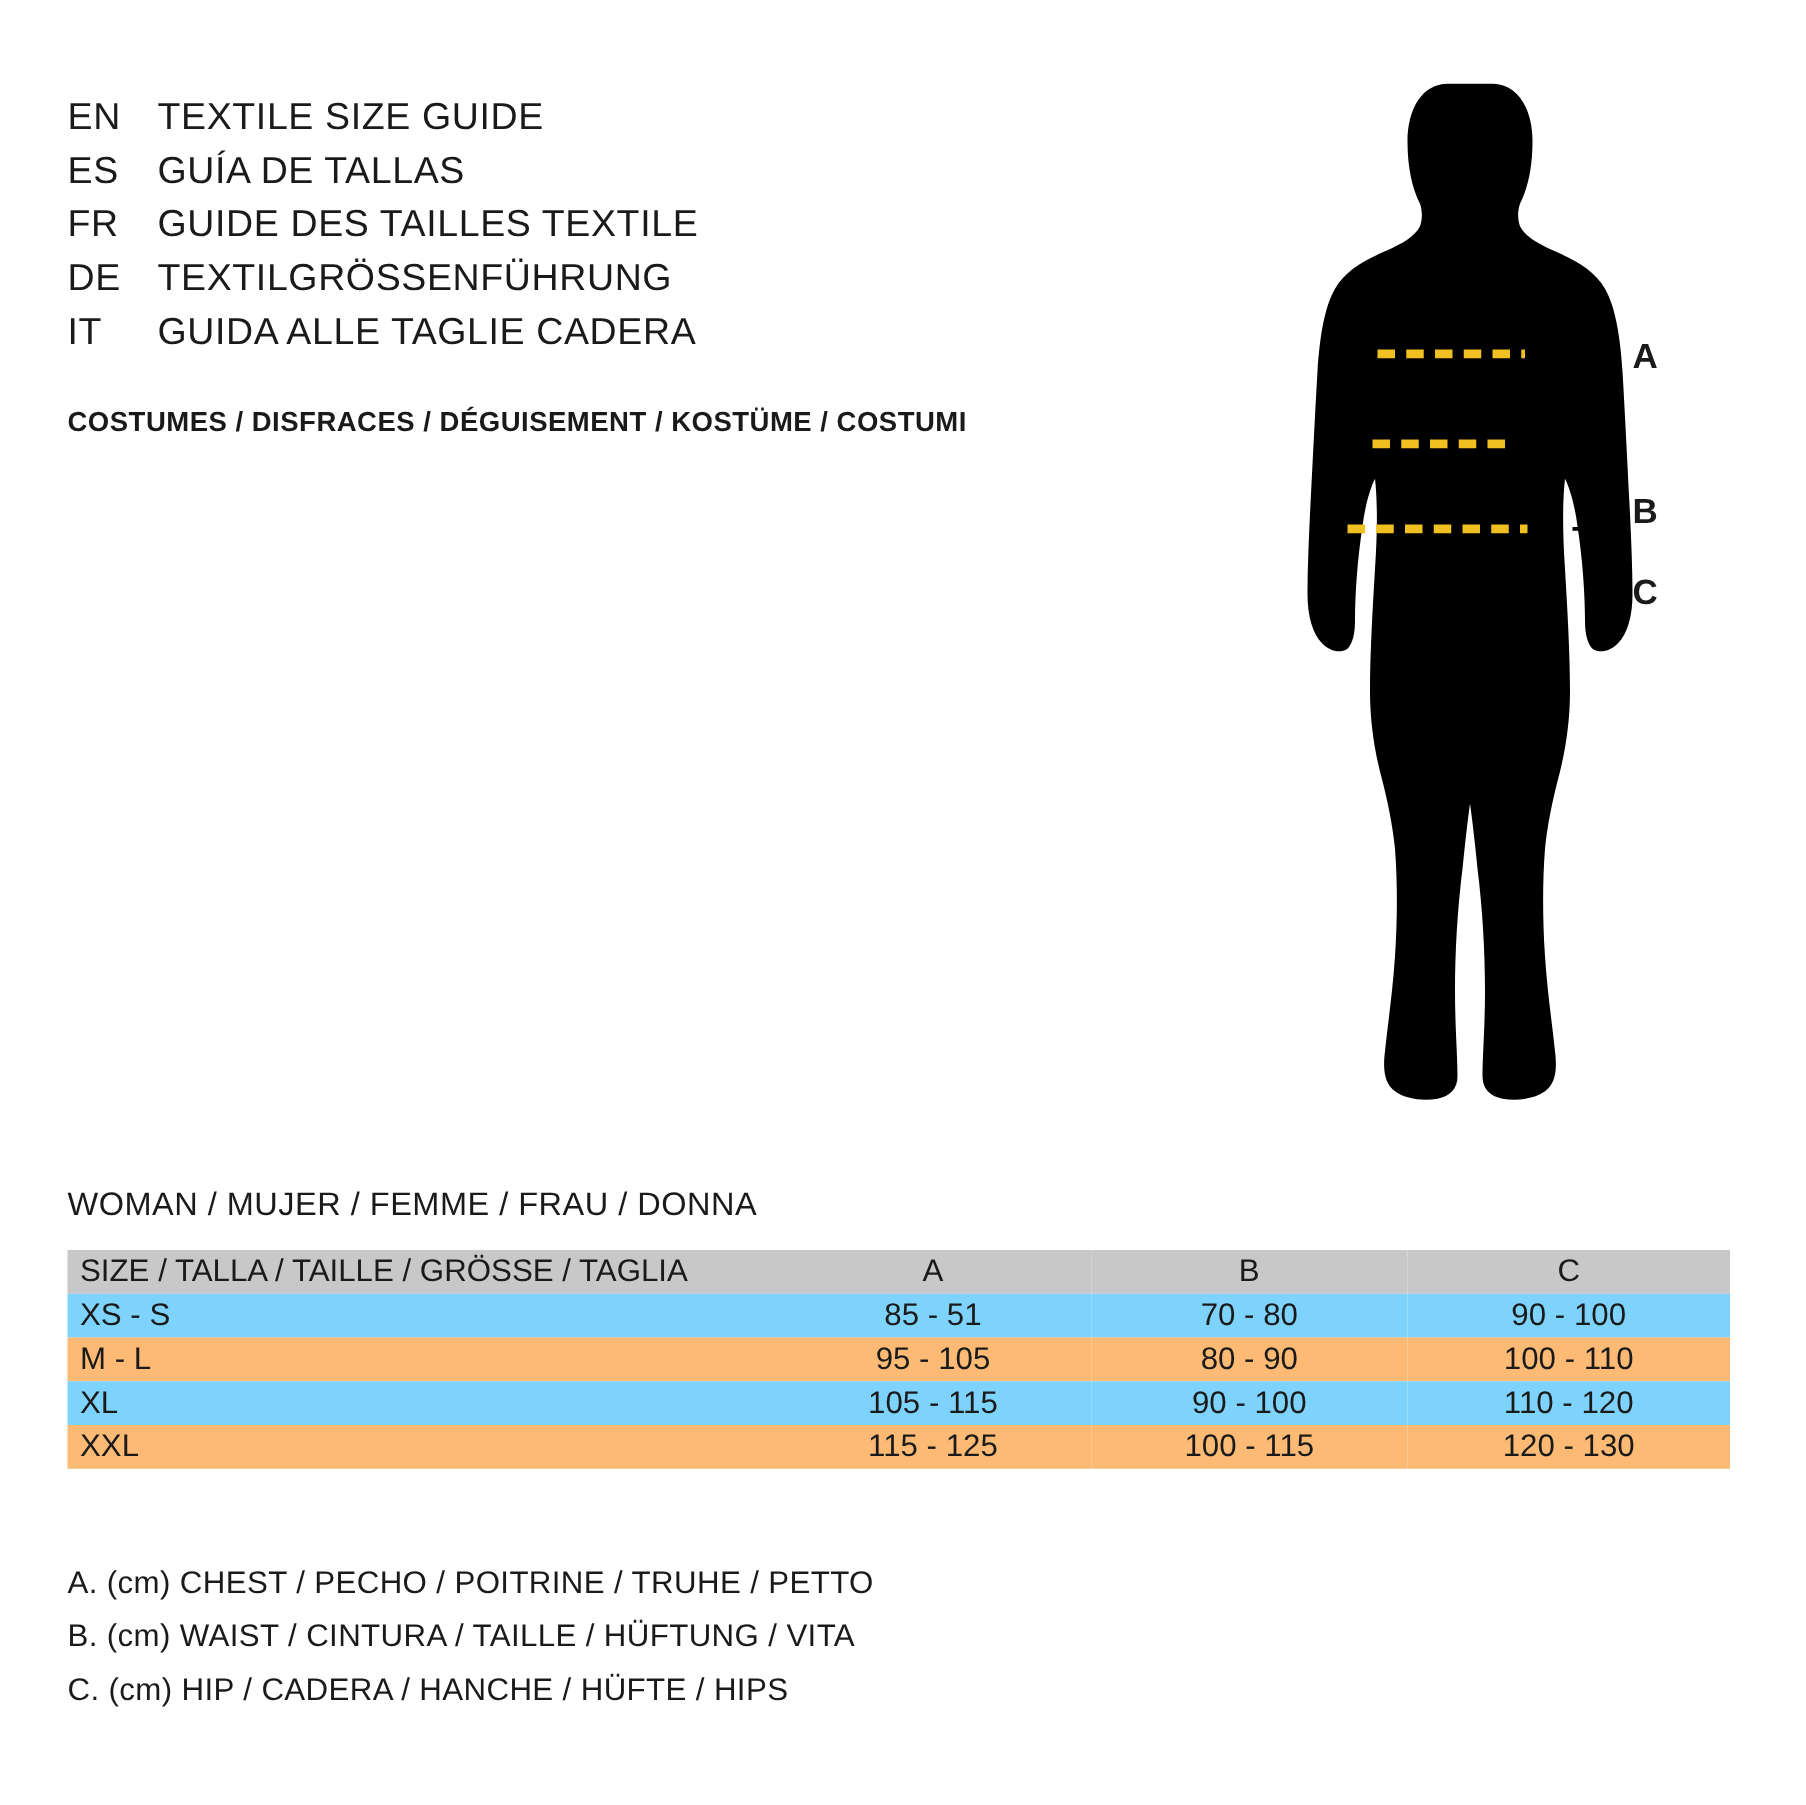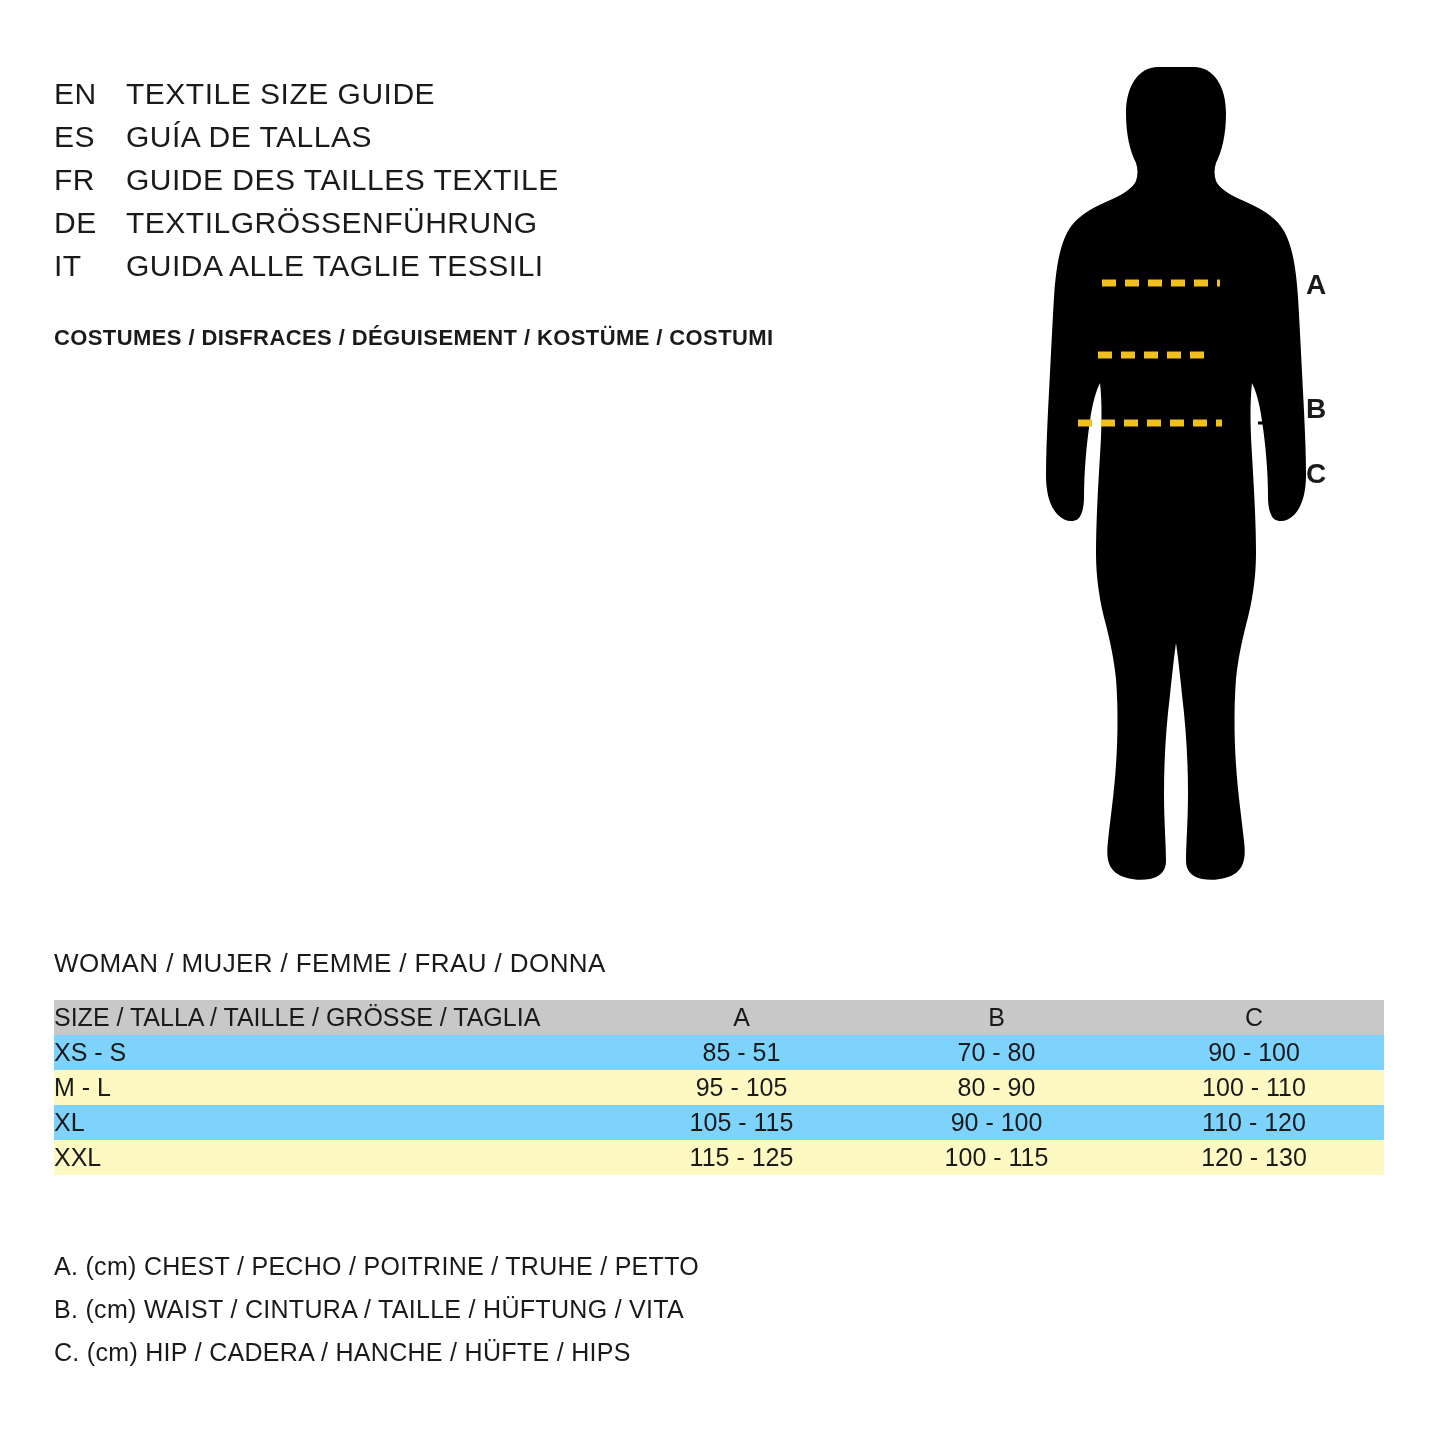--- a/index.html
+++ b/index.html
@@ -105,27 +105,28 @@
     height: 35px;
     font-weight: normal;
     text-align: center;
   }
   table.size-table thead tr {
     background: #c8c8c8;
   }
   table.size-table th.first-col,
   table.size-table td.first-col {
     text-align: left;
+    padding-left: 10px;
     width: 560px;
   }
   table.size-table tbody tr.odd-row {
     background: #7dd3fc;
   }
   table.size-table tbody tr.even-row {
-    background: #fef9c3;
+    background: #fdba74;
   }
   table.size-table td.col-a,
   table.size-table th.col-a { width: 255px; }
   table.size-table td.col-b,
   table.size-table th.col-b { width: 255px; }
   table.size-table td.col-c,
   table.size-table th.col-c { width: 260px; }
 
   
   .legend {
@@ -159,21 +160,21 @@
     <div class="lang-row">
       <span class="lang-code">FR</span>
       <span class="lang-text">GUIDE DES TAILLES TEXTILE</span>
     </div>
     <div class="lang-row">
       <span class="lang-code">DE</span>
       <span class="lang-text">TEXTILGRÖSSENFÜHRUNG</span>
     </div>
     <div class="lang-row">
       <span class="lang-code">IT</span>
-      <span class="lang-text">GUIDA ALLE TAGLIE TESSILI</span>
+      <span class="lang-text">GUIDA ALLE TAGLIE CADERA</span>
     </div>
   </div>
 
   <div class="costumes-line">COSTUMES / DISFRACES / DÉGUISEMENT / KOSTÜME / COSTUMI</div>
 
   <div class="figure-wrap">
     <svg class="figure-svg" width="380" height="830" viewBox="0 0 380 830">
 
       <g>
         <path fill="#000000" d="

